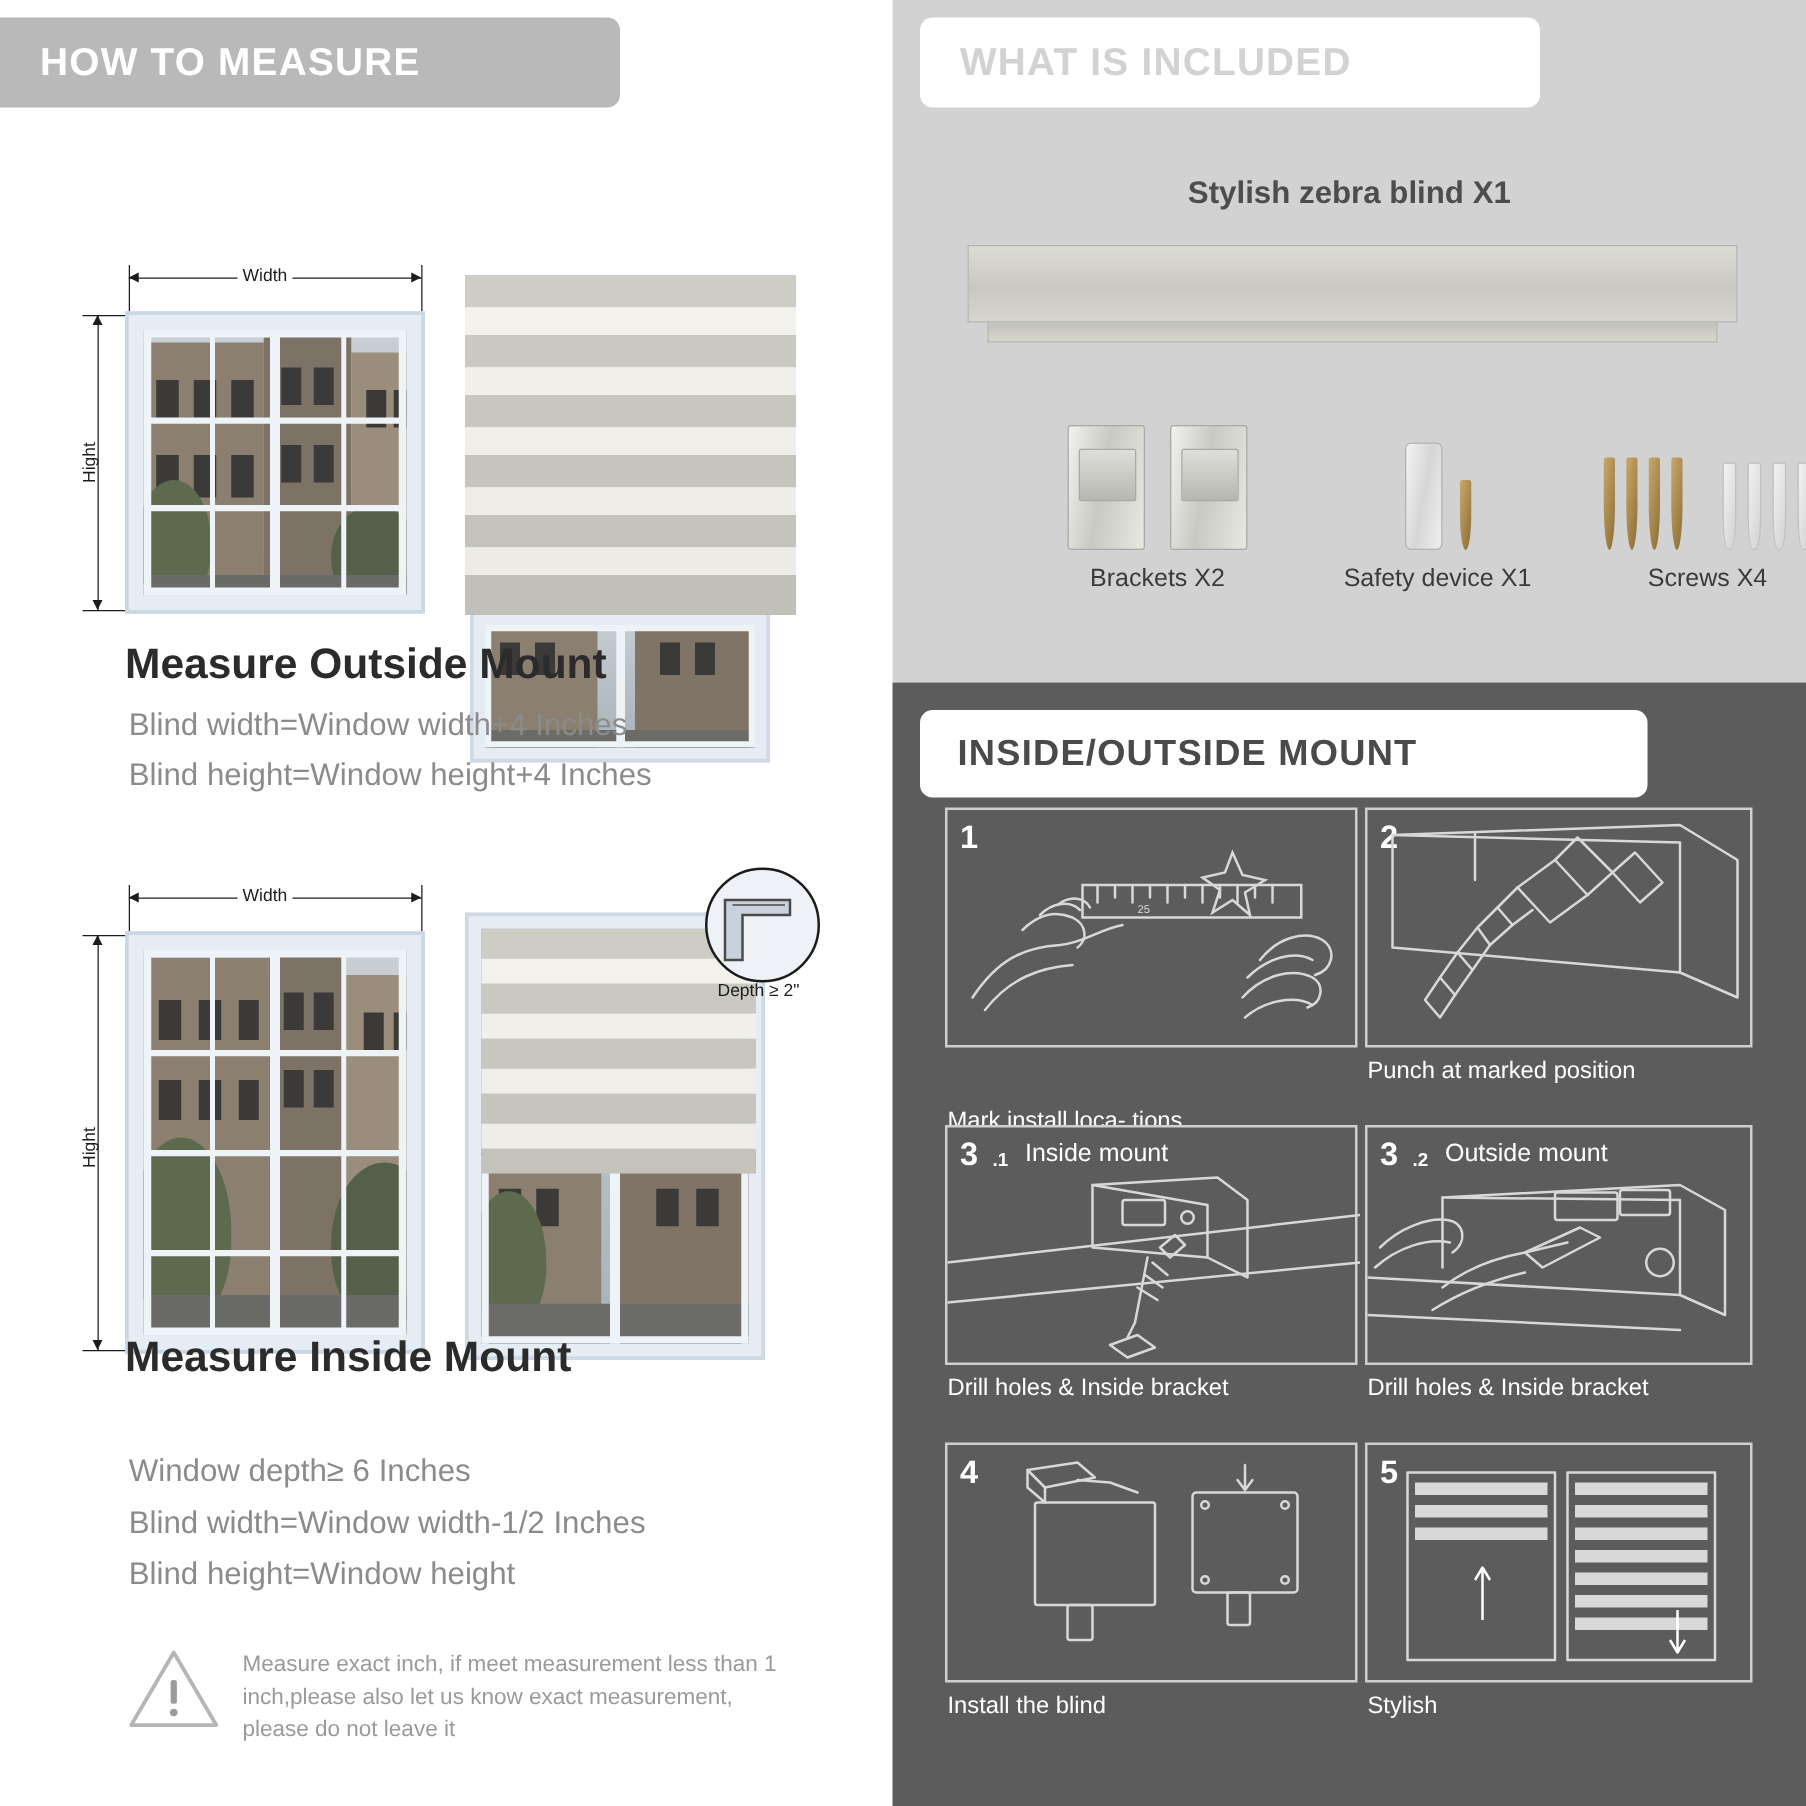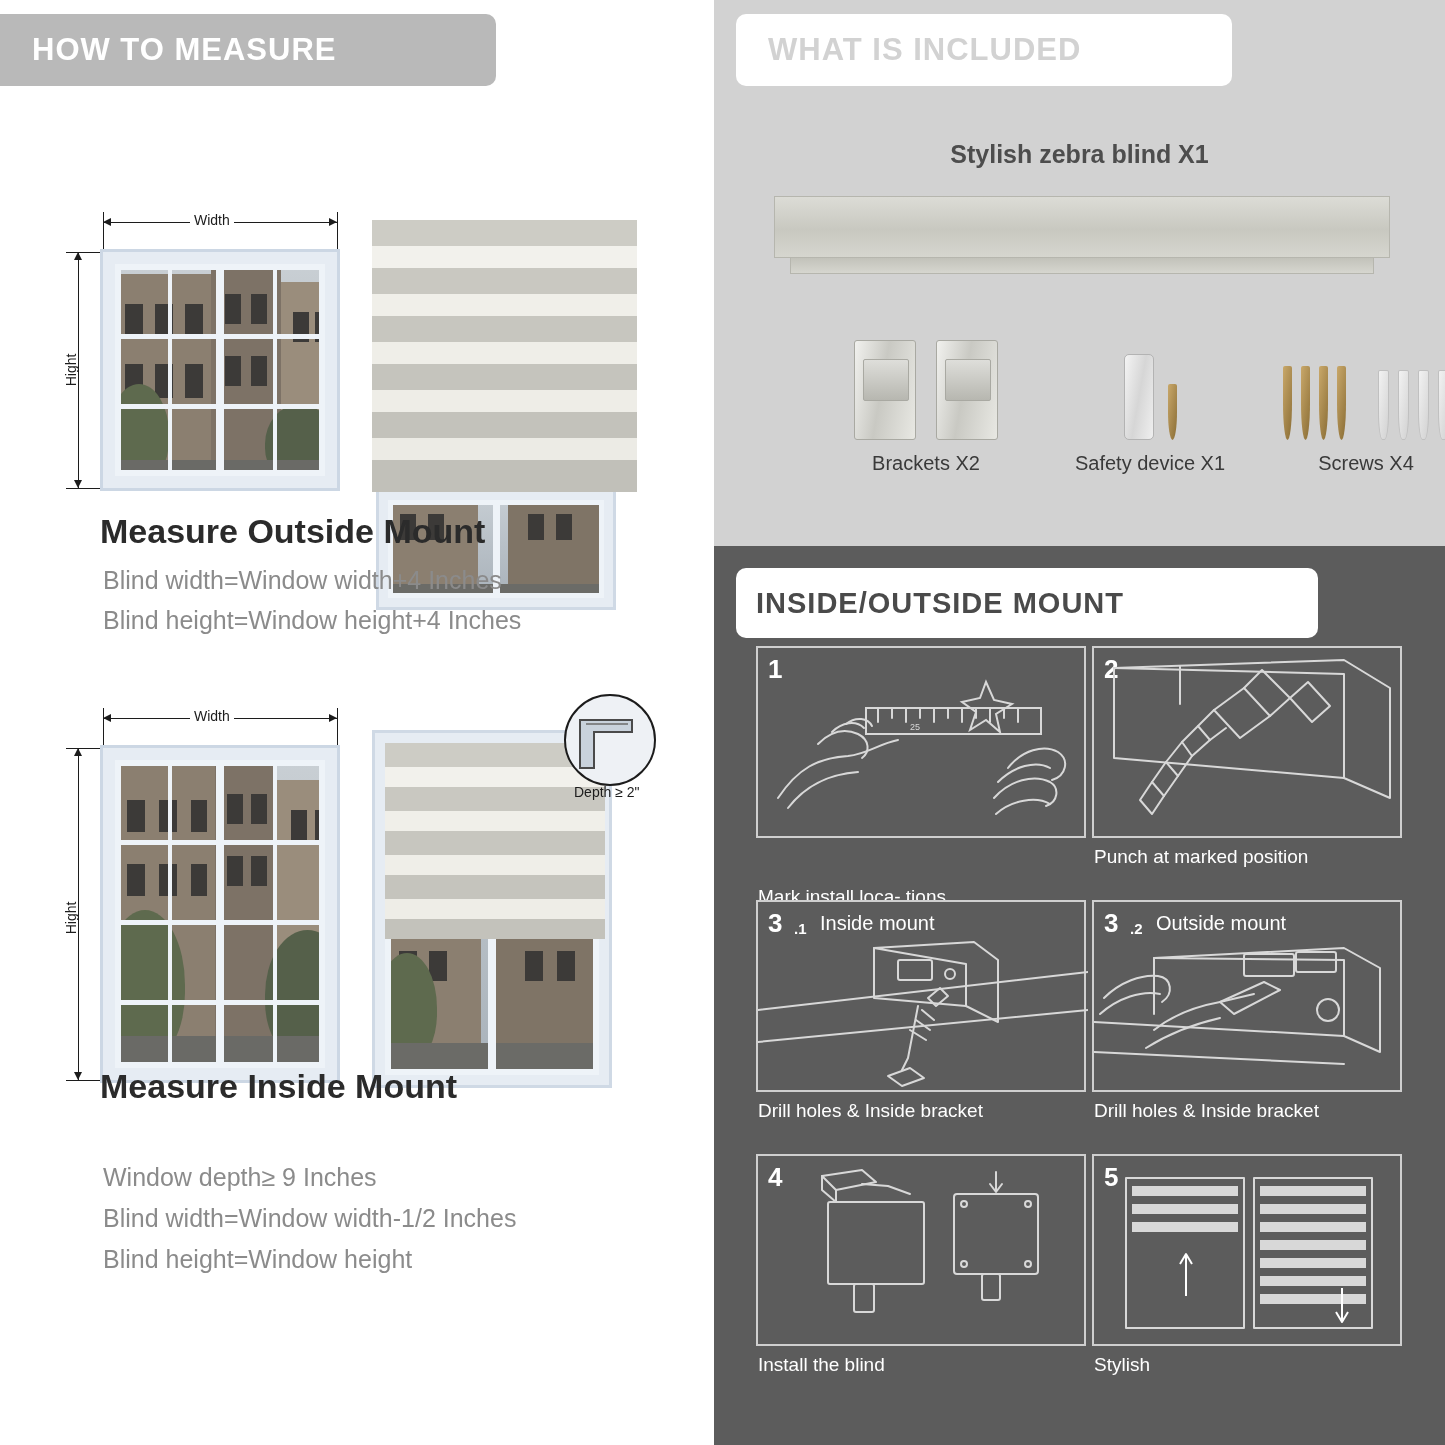--- a/index.html
+++ b/index.html
@@ -155,21 +155,21 @@
     border:1px solid #c0c0c0; border-radius:2px 2px 40% 40%;
   }
 
   .right-bot {
     position:absolute; left:714px; top:546px; width:731px; height:899px;
     background:#5c5c5c;
   }
   .banner-mount {
     position:absolute; left:22px; top:22px; width:582px; height:70px;
     background:#ffffff; color:#4a4a4a; border-radius:10px;
-    display:flex; align-items:center; padding-left:20px;
+    display:flex; align-items:center; padding-left:30px;
     font-size:29px; font-weight:bold; letter-spacing:1px;
   }
   .step-box {
     position:absolute; border:2px solid #cfcfcf; background:#5c5c5c;
   }
   .step-num {
     position:absolute; left:10px; top:6px; font-size:26px; font-weight:bold; color:#ffffff;
   }
   .step-sub { font-size:15px; }
   .step-inline {
@@ -363,24 +363,34 @@
         <svg class="sketch" width="100" height="100" viewBox="0 0 100 100">
           <circle cx="50" cy="50" r="45" fill="#eef1f5" stroke="#1c1c1c" stroke-width="2"></circle>
           <path d="M20 30 L72 30 L72 42 L34 42 L34 78 L20 78 Z" fill="#c9d2dc" stroke="#4a4a4a" stroke-width="2"></path>
           <path d="M26 34 L68 34" stroke="#6b6b6b" stroke-width="1.5"></path>
         </svg>
       </div>
       <div class="dim-label" style="left:570px; top:84px; font-size:14px; background:transparent;">Depth ≥ 2"</div>
     </div>
 
     <div class="title-big" style="left:100px; top:1067px;">Measure Inside Mount</div>
-    <div class="line-txt" style="left:103px; top:1163px;">Window depth≥ 9 Inches</div>
+    <div class="line-txt" style="left:103px; top:1163px;">Window depth≥ 6 Inches</div>
     <div class="line-txt" style="left:103px; top:1204px;">Blind width=Window width-1/2 Inches</div>
     <div class="line-txt" style="left:103px; top:1245px;">Blind height=Window height</div>
 
+    <div class="warn-wrap" style="left:102px; top:1318px; width:540px;">
+      <div class="warn-tri">
+        <svg width="74" height="66" viewBox="0 0 74 66">
+          <path d="M37 4 L71 62 L3 62 Z" fill="none" stroke="#b5b5b5" stroke-width="3" stroke-linejoin="round"></path>
+          <rect x="34.5" y="26" width="5" height="19" rx="2" fill="#9a9a9a"></rect>
+          <circle cx="37" cy="52" r="3" fill="#9a9a9a"></circle>
+        </svg>
+      </div>
+      <div class="warn-text">Measure exact inch, if meet measurement less than 1 inch,please also let us know exact measurement, please do not leave it</div>
+    </div>
   </div>
 
   <div class="right-top">
     <div class="banner-inc">WHAT IS INCLUDED</div>
 
     <div class="inc-title">Stylish zebra blind X1</div>
 
     <div class="headrail">
       <div class="hr-top"></div>
       <div class="hr-bot"></div>

